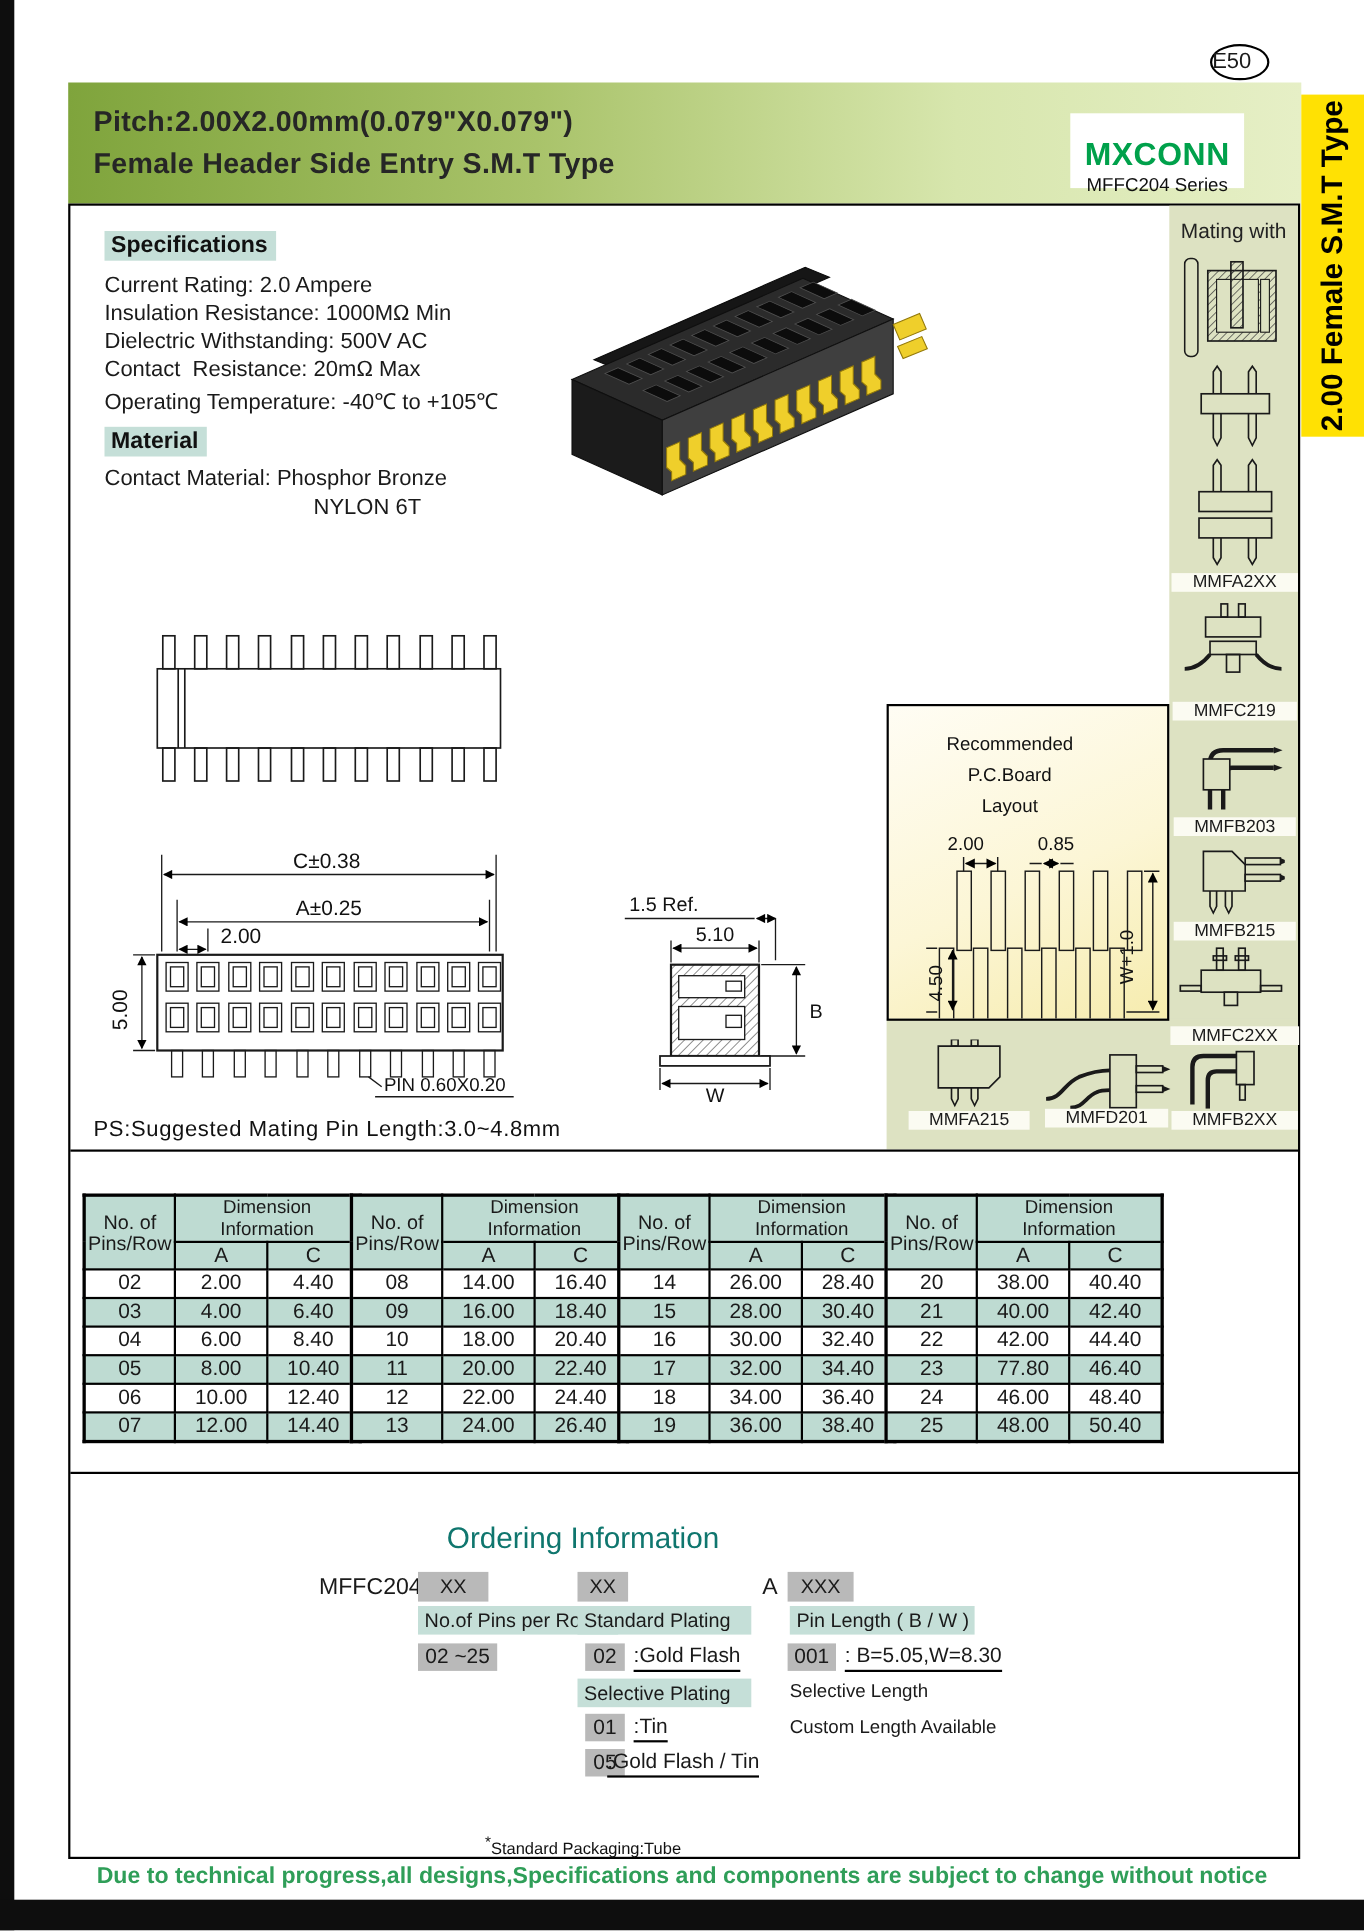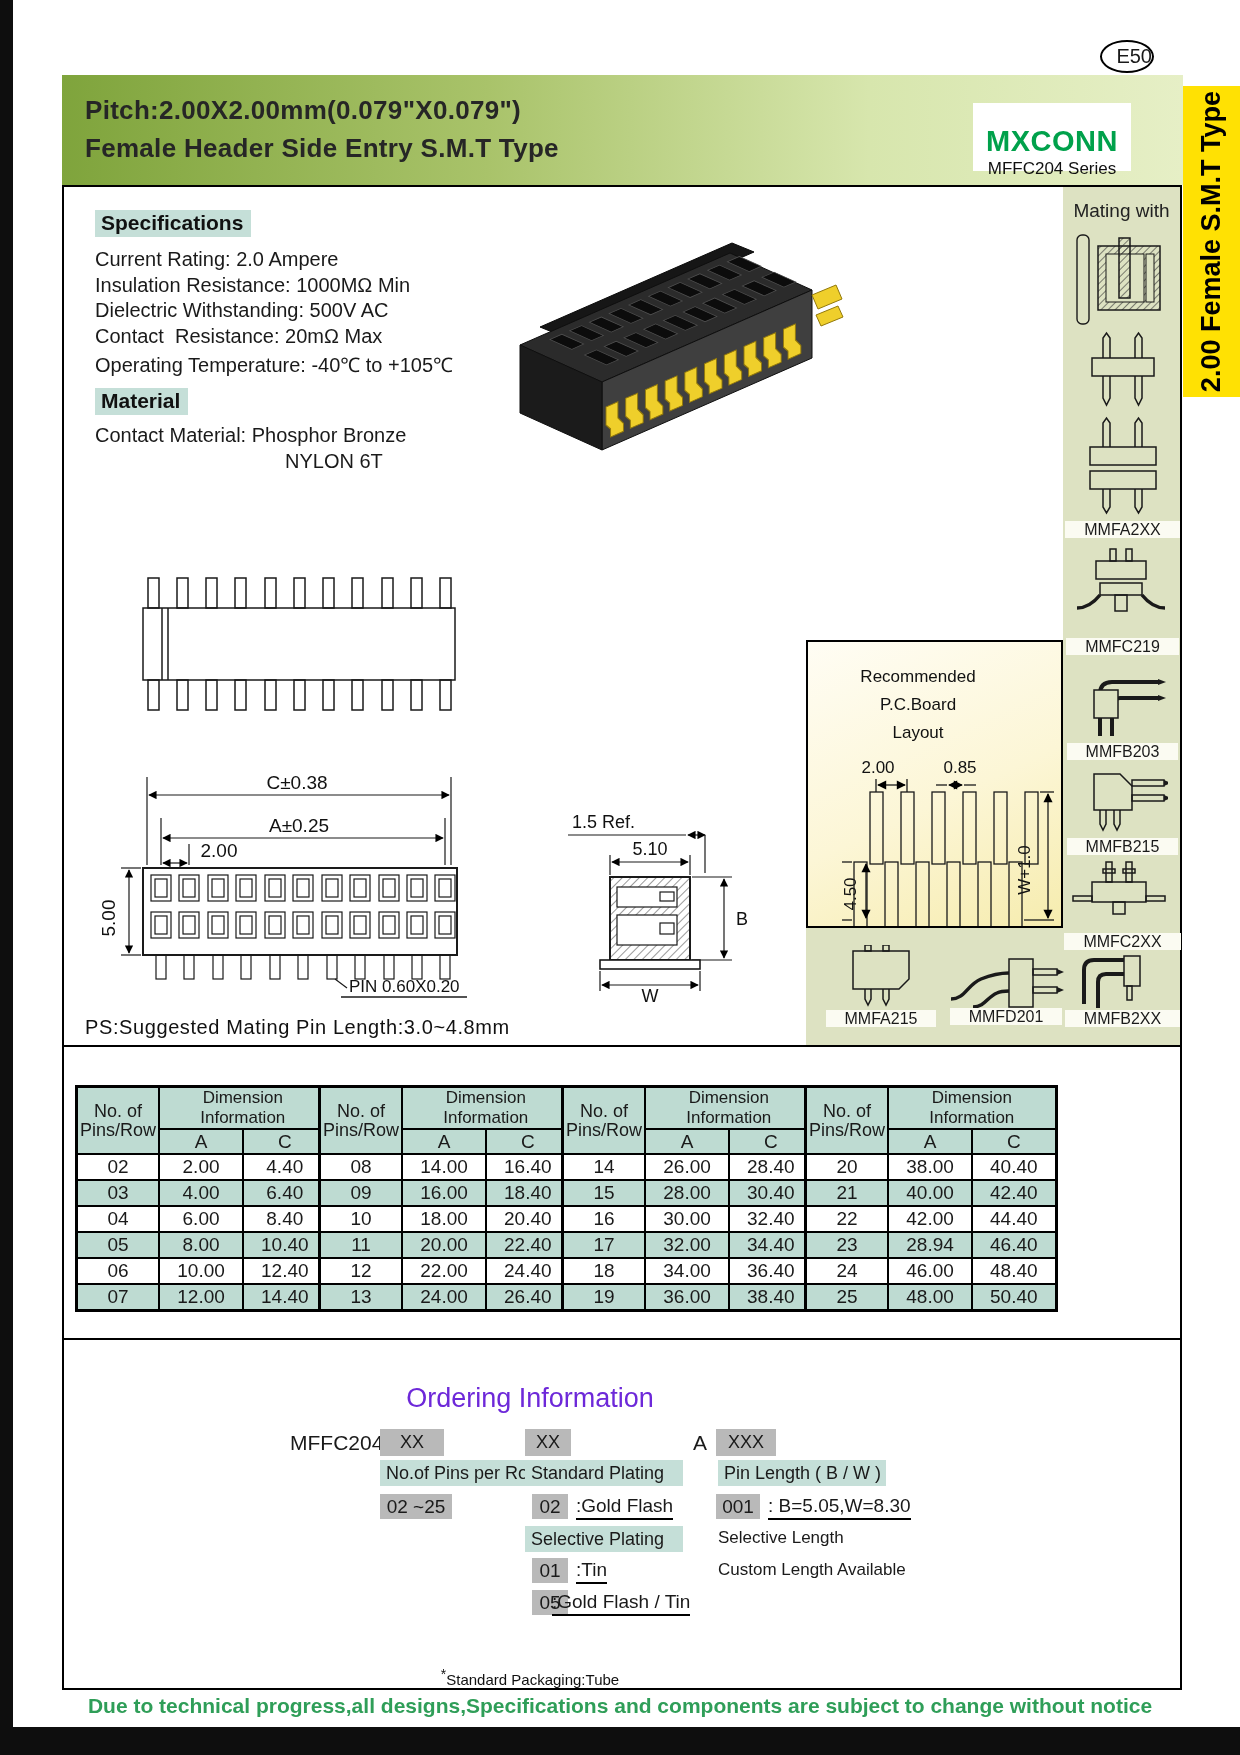--- a/index.html
+++ b/index.html
@@ -8,42 +8,42 @@
      font-family:"Liberation Sans",sans-serif;color:#1a1a1a;overflow:hidden}
 .abs{position:absolute}
 .edge{background:#0e0e0e}
 .band{background:linear-gradient(90deg,#7fa43c 0%,#a9c36a 38%,#d7e6ad 72%,#e6efc6 100%)}
 .band-title{font-weight:bold;color:#262626;letter-spacing:.3px;font-size:26px;white-space:nowrap}
 .brandbox{background:#fff;text-align:center;padding-top:22px}
 .brand{color:#00a14b;font-weight:bold;font-size:29px;line-height:33px;letter-spacing:.5px}
 .series{font-size:17px;color:#101010;line-height:22px}
 .side-tab{background:#ffe103;display:flex;align-items:center;justify-content:center}
 .side-tab span{writing-mode:vertical-rl;transform:rotate(180deg);font-size:27px;font-weight:bold;color:#000;white-space:nowrap}
-.badge{border:2.5px solid #000;border-radius:50%;text-align:right;font-size:20px;line-height:28px;background:#fff}
+.badge{border:2.5px solid #000;border-radius:50%;text-align:left;font-size:20px;line-height:28px;background:#fff}
 .frame{border:2.5px solid #000}
 .hline{background:#000;height:2px}
 .olive{background:#dde2c2}
 .chip{background:#c5dfd8;font-weight:bold;font-size:21px;padding:1px 8px 2px 6px;display:inline-block;color:#111}
 .speclines div{height:25.7px;font-size:20px;white-space:pre}
 .matlines div{height:26px;font-size:20px;white-space:pre}
 .mating-h{font-size:19px;text-align:center;color:#222}
 .mlabel{font-size:16px;text-align:center;white-space:nowrap}
 .mlabel span{background:#fbfbf2;padding:0 19px}
 .ps{font-size:20px;let;letter-spacing:.6px;font-weight:normal;color:#111}
 .pcbbox{border:2px solid #000;background:linear-gradient(155deg,#fffdf4 0%,#fcf6d6 55%,#f6ecae 100%)}
 svg text{font-family:"Liberation Sans",sans-serif;fill:#111}
 .dim{position:absolute;border-collapse:collapse;background:#fff;text-align:center}
 .dim th,.dim td{border:2px solid #000;padding:0 2px}
 .dim th{background:#bedbd2;font-weight:normal}
 .dim .hh{font-size:18px;line-height:19px}
 .dim .sp{font-size:17px}
 .dim .ac{font-size:19px;height:25px}
 .dim td{font-size:19px;height:26px}
 .dim tr.s td{background:#bedbd2}
-.ord-title{font-size:27px;text-align:center;color:#6d28d9}
+.ord-title{font-size:27px;text-align:center;color:#0f766e}
 .ptxt{font-size:21px;white-space:nowrap}
 .gray{background:#b9b9b9;text-align:center;font-size:18px;line-height:27px}
 .gray2{background:#b9b9b9;text-align:center;font-size:19px;line-height:25px}
 .tealbar{background:#c5dfd8;font-size:18px;line-height:26px;padding:0 6px;white-space:nowrap}
 .u{font-size:19px;line-height:23px;border-bottom:2px solid #000;padding-bottom:1px;white-space:nowrap}
 .plain{font-size:17px;white-space:nowrap}
 .pkg{font-size:15px;text-align:center;color:#111}
 .pkg sup{font-size:14px}
 .green{color:#2f9e58;font-size:21px;font-weight:bold;text-align:center;white-space:nowrap}
 </style>
@@ -636,21 +636,21 @@
         <td>40.00</td>
         <td>42.40</td>
       </tr>
     <tr>
         <td>22</td>
         <td>42.00</td>
         <td>44.40</td>
       </tr>
     <tr class="s">
         <td>23</td>
-        <td>28.94</td>
+        <td>77.80</td>
         <td>46.40</td>
       </tr>
     <tr>
         <td>24</td>
         <td>46.00</td>
         <td>48.40</td>
       </tr>
     <tr class="s">
         <td>25</td>
         <td>48.00</td>

